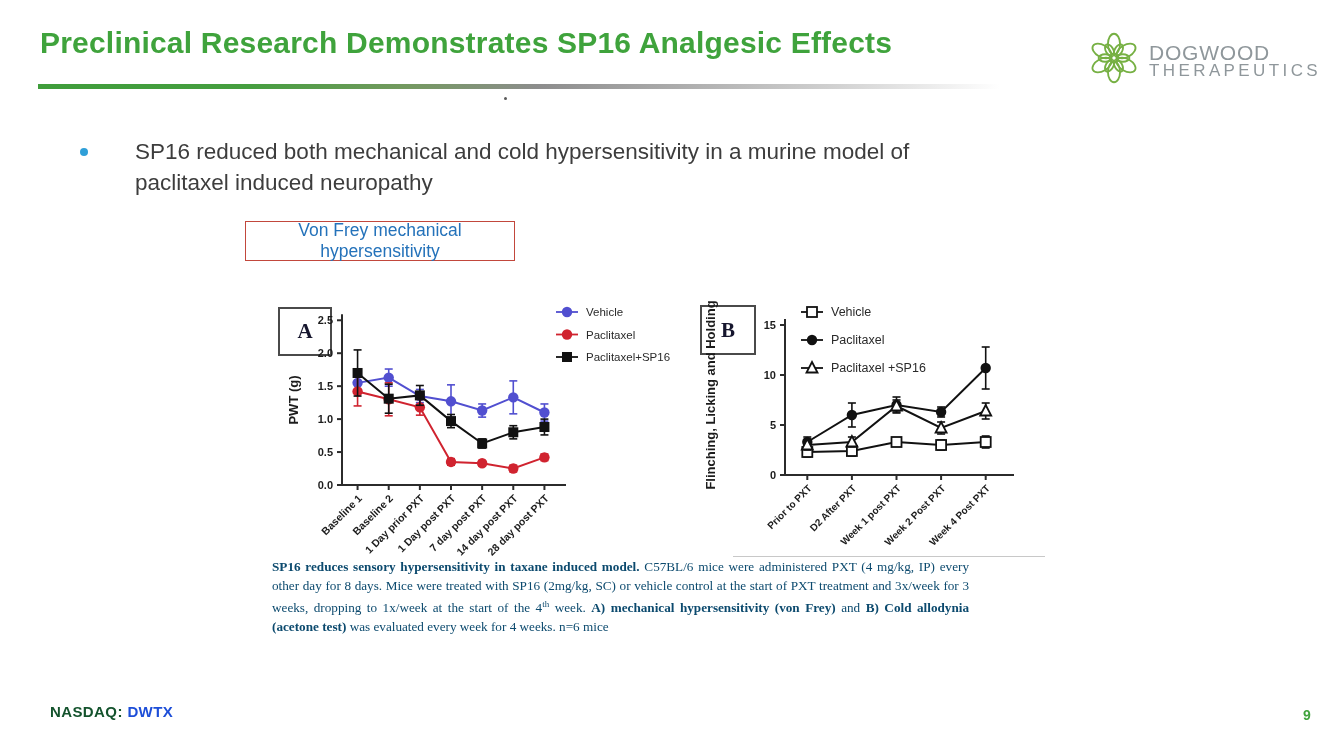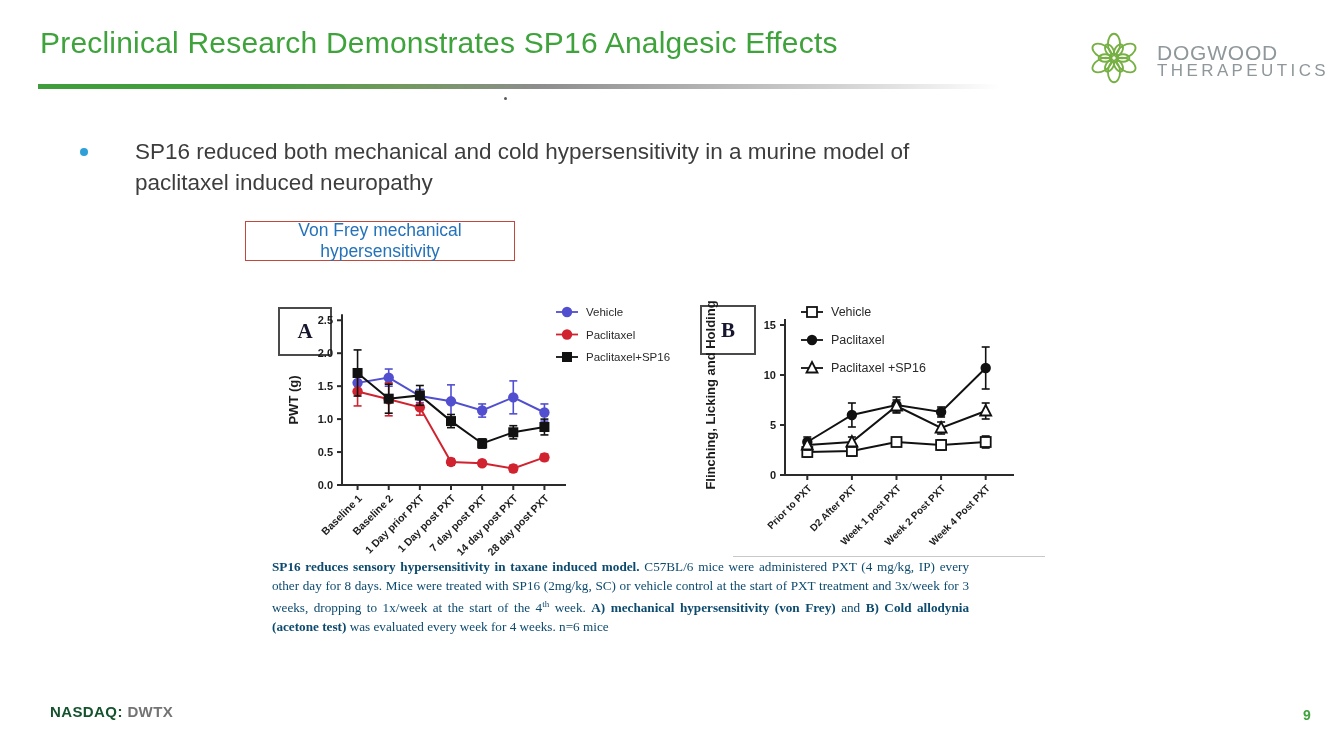--- a/index.html
+++ b/index.html
@@ -1,28 +1,28 @@
 <!DOCTYPE html>
 <html><head>
 <meta charset="utf-8">
 <style>
   html,body{margin:0;padding:0;background:#fff;}
   .slide{position:relative;width:1333px;height:749px;background:#ffffff;
          font-family:"Liberation Sans",sans-serif;overflow:hidden;}
 
-  .title{position:absolute;left:40px;top:26px;font-size:30px;font-weight:normal;
+  .title{position:absolute;left:40px;top:26px;font-size:30px;font-weight:bold;
          color:#3fa33c;letter-spacing:.2px;}
 
   .divider{position:absolute;left:38px;top:84px;width:962px;height:5px;
     background:linear-gradient(90deg,#3f9d3b 0%,#459e3f 22%,#73995f 38%,
       #8d8d8d 52%,#ababab 66%,#cfcfcf 82%,#efefef 94%,rgba(255,255,255,0) 100%);}
   .stray-dot{position:absolute;left:504px;top:97px;width:3px;height:3px;
     background:#5a5a5a;border-radius:50%;}
 
-  .logo{position:absolute;left:1086px;top:30px;display:flex;align-items:center;gap:15px;}
+  .logo{position:absolute;left:1086px;top:30px;display:flex;align-items:center;gap:7px;}
   .logo-text{display:flex;flex-direction:column;}
   .logo-name{font-size:21px;color:#8f979b;letter-spacing:.8px;line-height:22px;}
   .logo-sub{font-size:17px;color:#8f979b;letter-spacing:3.4px;line-height:14px;}
 
   .bullet-row{position:absolute;left:80px;top:136px;width:880px;display:flex;gap:13px;}
   .bullet-dot{width:8px;height:8px;border-radius:50%;background:#2f9fd8;
     margin-top:12px;flex:none;}
   .bullet-text{font-size:22.5px;line-height:31px;color:#3d3d3d;margin-left:34px;}
 
   .panel-label{position:absolute;border:1.6px solid #c2473c;color:#2472ba;
@@ -52,21 +52,21 @@
     background:#c8c8c8;}
 
   .caption{position:absolute;left:272px;top:557px;width:697px;
     font-family:"Liberation Serif",serif;font-size:13.2px;line-height:19px;
     color:#0c4a6e;text-align:justify;}
   .caption sup{font-size:9px;}
 
   .footer-ticker{position:absolute;left:50px;top:703px;font-size:15px;
     font-weight:bold;letter-spacing:.4px;}
   .footer-ticker .nas{color:#14532d;}
-  .footer-ticker .tic{color:#737373;}
+  .footer-ticker .tic{color:#1d4ed8;}
   .page-num{position:absolute;left:1303px;top:707px;font-size:14px;
     font-weight:bold;color:#3fa33c;}
 </style>
 </head>
 <body>
 
 <div class="slide">
 
   <div class="title">Preclinical Research Demonstrates SP16 Analgesic Effects</div>
 

